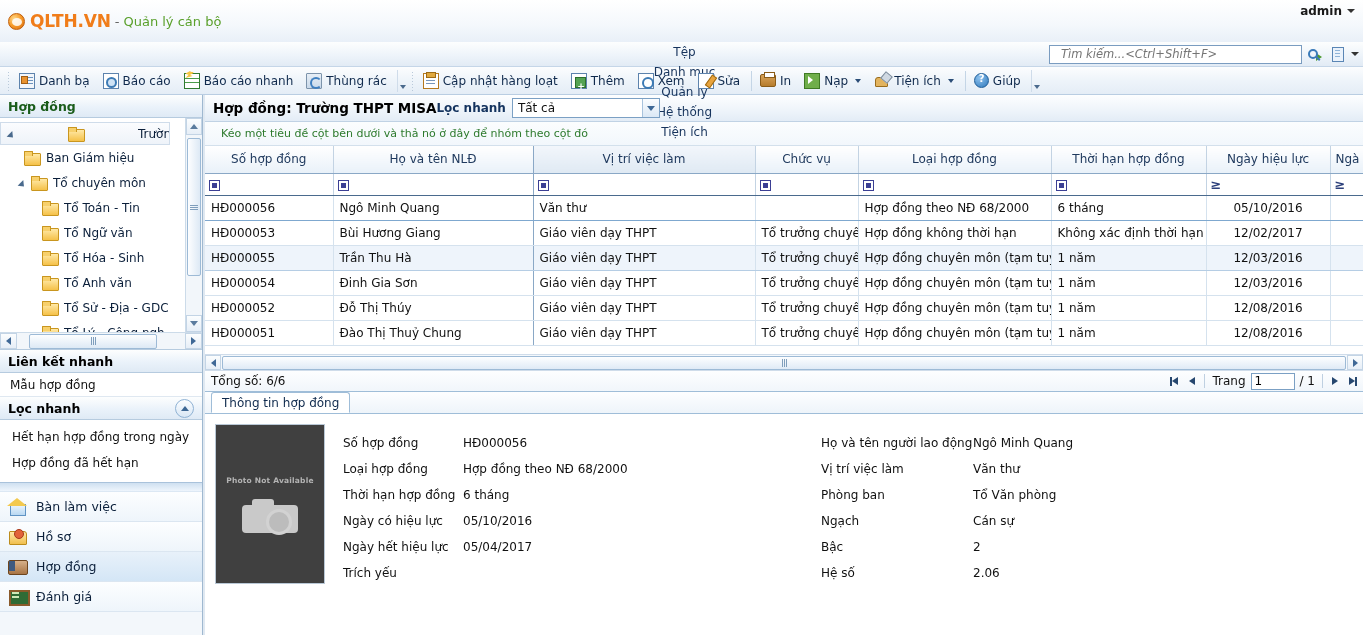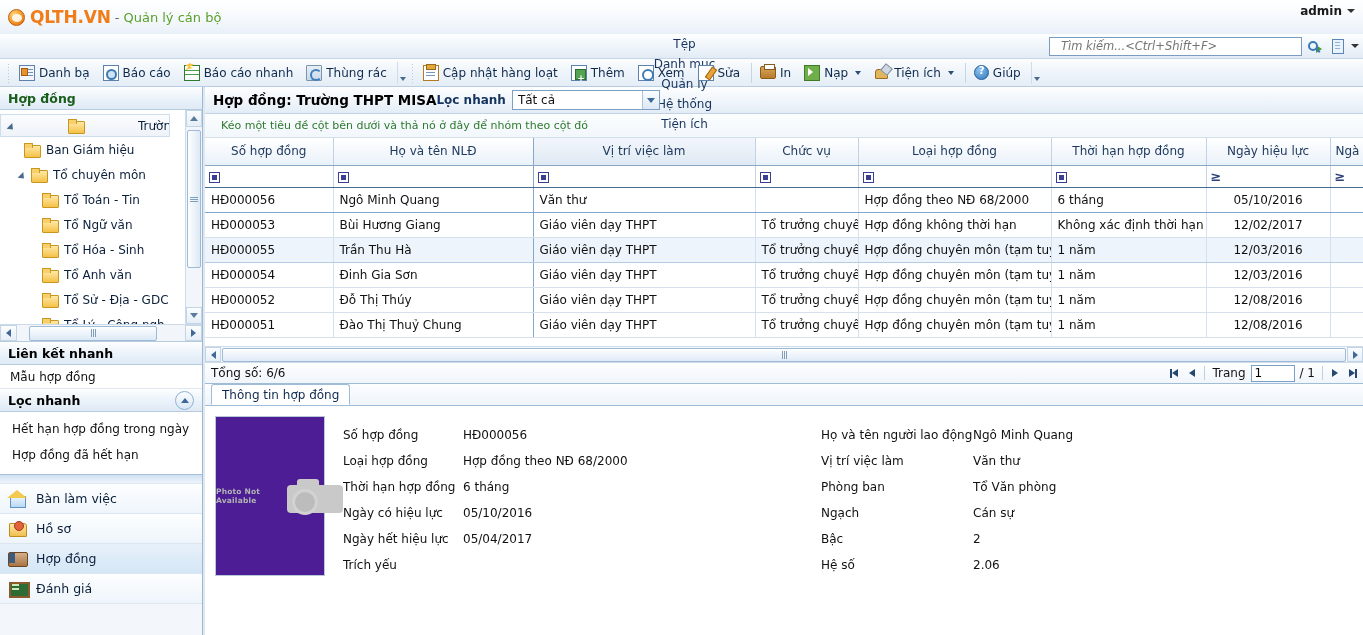--- a/index.html
+++ b/index.html
@@ -9,21 +9,21 @@
     overflow: hidden;
     font-family: "DejaVu Sans", "Liberation Sans", sans-serif;
     font-size: 12px;
     color: #000;
     background: #fff;
   }
   #app { position: relative; width: 1363px; height: 635px; background: #fff; }
 
   
   .titlebar {
-    position: relative; height: 34px;
+    position: relative; height: 42px;
     background: linear-gradient(to bottom, #ffffff 0%, #f4f8fc 60%, #e9f0f8 100%);
     display: flex; align-items: center; padding-left: 8px;
   }
   .logo-glyph {
     width: 17px; height: 17px; border-radius: 50%;
     background: radial-gradient(circle at 35% 32%, #ffd98a 0%, #f79c2a 48%, #d9690f 100%);
     border: 1px solid #c05e0a; position: relative; margin-right: 5px; flex: none;
   }
   .logo-glyph::after {
     content: ""; position: absolute; left: 3px; top: 4px; width: 10px; height: 8px;
@@ -356,22 +356,22 @@
   .tabstrip {
     height:22px; display:flex; align-items:flex-end;
     background:linear-gradient(to bottom,#fdfeff,#eef4fa); border-bottom:1px solid #9fbdd8; padding-left:6px;
   }
   .tab {
     height:21px; padding:0 10px; display:flex; align-items:center; font-size:12px; color:#0f2a4d;
     background:#fff; border:1px solid #9fbdd8; border-bottom:1px solid #fff; border-radius:3px 3px 0 0;
   }
   .detail-body { flex:1; display:flex; padding:10px 0 0 10px; gap:18px; }
   .photo-box {
-    width:110px; height:160px; border:1px solid #b9c8d6; background:#4c1d95; flex:none;
-    display:flex; flex-direction:row; align-items:center; justify-content:center; gap:14px;
+    width:110px; height:160px; border:1px solid #b9c8d6; background:#404040; flex:none;
+    display:flex; flex-direction:column; align-items:center; justify-content:center; gap:14px;
   }
   .photo-txt { font-size:7.5px; color:#b4b4b4; letter-spacing:.2px; font-weight:bold; }
   .cam { width:56px; height:34px; position:relative; }
   .cam::before {
     content:""; position:absolute; left:0; top:6px; width:56px; height:28px;
     background:#c9c9c9; border-radius:4px;
   }
   .cam::after {
     content:""; position:absolute; right:6px; top:10px; width:20px; height:20px; border-radius:50%;
     background:#bcbcbc; border:3px solid #d2d2d2;

